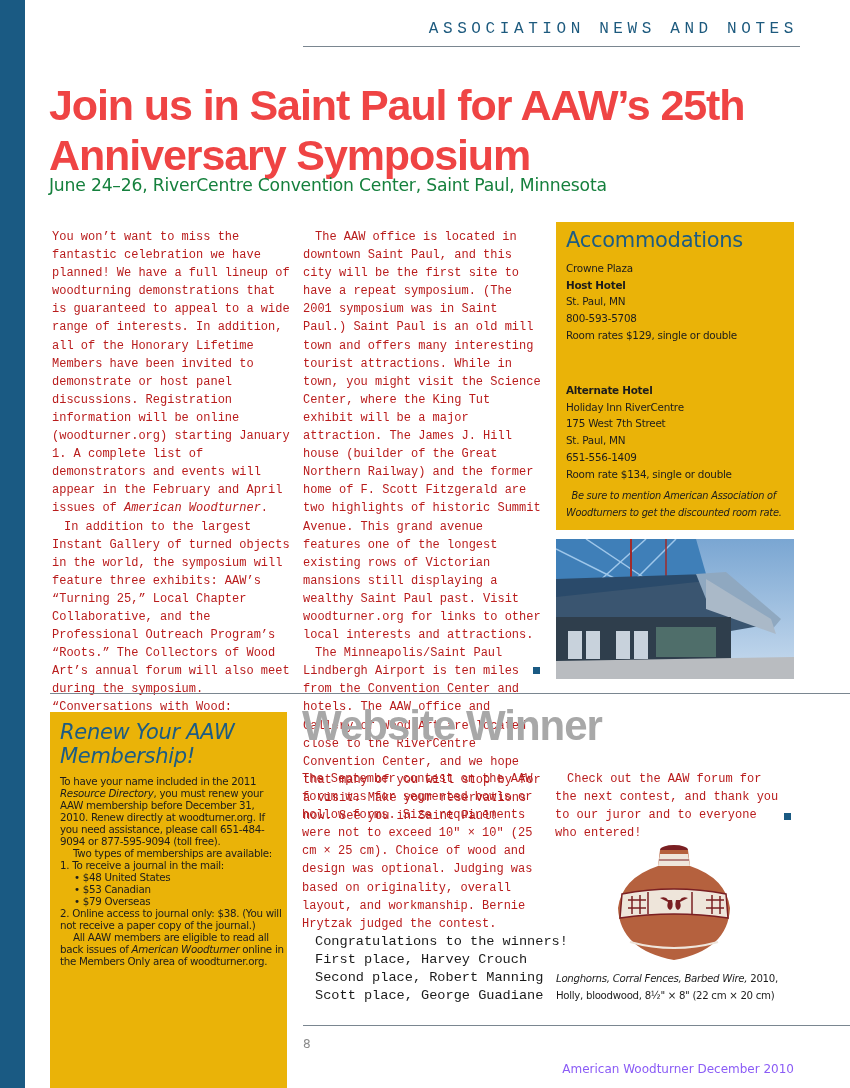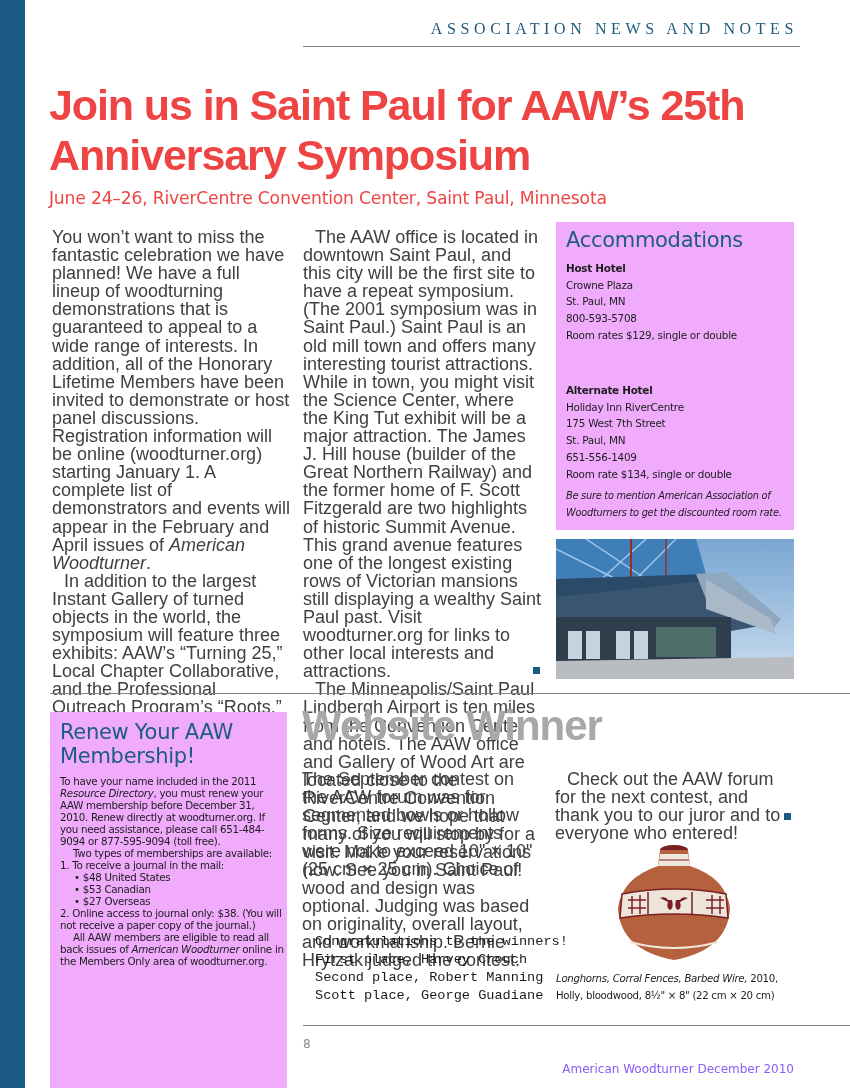--- a/index.html
+++ b/index.html
@@ -1,44 +1,44 @@
 <!DOCTYPE html>
 <html><head>
 <meta charset="utf-8">
 <style>
   html, body { margin:0; padding:0; }
   body { width:850px; height:1088px; position:relative; background:#ffffff; overflow:hidden;
          font-family:"DejaVu Serif", serif; color:#1a1a1a; }
   .leftbar { position:absolute; left:0; top:0; width:25px; height:1088px; background:#1a5a83; }
-  .section-label { position:absolute; right:52px; top:20px; font-family:Liberation Serif, serif;
+  .section-label { position:absolute; right:52px; top:20px; font-family:Liberation Mono, monospace;
          font-size:16px; letter-spacing:4.6px; color:#1d5a7e;margin-left:6px; }
   .header-rule { position:absolute; left:303px; top:46px; width:497px; height:1px; background:#7a8690; }
   .title { position:absolute; left:49px; top:80px; width:760px; font-family:"Liberation Sans", sans-serif;
          font-weight:bold; font-size:43px; line-height:50px; color:#ef4444; letter-spacing:-1.1px; }
-  .subtitle { position:absolute; left:49px; top:188px; font-family:"DejaVu Sans", sans-serif;
-         font-size:17.2px; color:#ef4444; letter-spacing:-0.2px; }
-  .col { position:absolute; font-family:Liberation Sans, sans-serif; font-size:18px; line-height:18.1px; color:#404040; }
+  .subtitle { position:absolute; left:49px; top:175px; font-family:"DejaVu Sans", sans-serif;
+         font-size:17.2px; color:#15803d; letter-spacing:-0.2px; }
+  .col { position:absolute; font-family:Liberation Mono, monospace; font-size:12px; line-height:18.1px; color:#b91c1c; }
   .col p { margin:0; }
   .col p.ind { text-indent:12px; }
   .col1 { left:52px; top:228px; width:240px; }
   .col2 { left:303px; top:228px; width:240px; }
   .endmark { display:inline-block; width:7px; height:7px; background:#1a5a83; }
   .endmark-a { position:absolute; left:533px; top:667px; }
-  .box { position:absolute; background:#f0abfc; font-family:"DejaVu Sans", sans-serif; }
+  .box { position:absolute; background:#eab308; font-family:"DejaVu Sans", sans-serif; }
   .acc { left:556px; top:222px; width:238px; height:308px; }
   .acc h2 { margin:0; position:absolute; left:10px; top:6px; font-family:"DejaVu Sans", sans-serif;
          font-weight:normal; font-size:21px; color:#1c5c84; letter-spacing:-0.3px; }
   .acc .blk { position:absolute; left:10px; font-size:10.4px; line-height:16.7px; color:#1c1c1c; letter-spacing:-0.25px; }
   .acc .blk b { font-weight:bold; }
   .acc .it { font-style:italic; font-size:9.8px; line-height:16.7px; }
   .photo { position:absolute; left:556px; top:539px; width:238px; height:140px; overflow:hidden; background:#9bbcd8; }
   .mid-rule { position:absolute; left:50px; top:693px; width:800px; height:1px; background:#7a8690; }
   .renew { left:50px; top:712px; width:237px; height:376px; }
   .renew h2 { margin:0; position:absolute; left:10px; top:8px; font-weight:normal; font-size:21px;
-         line-height:24px; color:#1c5c84; letter-spacing:-0.3px; }
+         line-height:24px; color:#1c5c84; letter-spacing:-0.3px;font-style:italic; }
   .renew .txt { position:absolute; left:10px; top:63px; width:225px; font-size:10.3px; line-height:12px; color:#1c1c1c; letter-spacing:-0.3px; }
   .renew .txt p { margin:0; }
   .renew .ind { text-indent:13px; }
   .renew .bul { padding-left:14px; }
   .ww-title { position:absolute; left:302px; top:702px; font-family:"Liberation Sans", sans-serif; font-weight:bold;
          font-size:42px; color:#a8a8a8; letter-spacing:-1px;text-align:center; }
   .col3 { left:302px; top:770px; width:240px; }
   .winners { position:absolute; left:315px; top:933px; font-family:Liberation Mono, monospace; font-size:13.6px; line-height:18.1px; }
   .col4 { left:555px; top:770px; width:230px; }
   .endmark-b { position:absolute; left:784px; top:813px; }
@@ -69,35 +69,35 @@
 
 <div class="col col2">
   <p class="ind">The AAW office is located in downtown Saint Paul, and this city will be the first site to have a repeat symposium. (The 2001 symposium was in Saint Paul.) Saint Paul is an old mill town and offers many interesting tourist attractions. While in town, you might visit the Science Center, where the King Tut exhibit will be a major attraction. The James J. Hill house (builder of the Great Northern Railway) and the former home of F. Scott Fitzgerald are two highlights of historic Summit Avenue. This grand avenue features one of the longest existing rows of Victorian mansions still displaying a wealthy Saint Paul past. Visit woodturner.org for links to other local interests and attractions.</p>
   <p class="ind">The Minneapolis/Saint Paul Lindbergh Airport is ten miles from the Convention Center and hotels. The AAW office and Gallery of Wood Art are located close to the RiverCentre Convention Center, and we hope that many of you will stop by for a visit. Make your reservations now. See you in Saint Paul!</p>
 </div>
 <span class="endmark endmark-a"></span>
 
 <div class="box acc">
   <h2>Accommodations</h2>
   <div class="blk" style="top:38px;">
+    <div>Crowne Plaza</div>
     <div><b>Host Hotel</b></div>
-    <div>Crowne Plaza</div>
     <div>St. Paul, MN</div>
     <div>800-593-5708</div>
     <div>Room rates $129, single or double</div>
   </div>
   <div class="blk" style="top:160px;">
     <div><b>Alternate Hotel</b></div>
     <div>Holiday Inn RiverCentre</div>
     <div>175 West 7th Street</div>
     <div>St. Paul, MN</div>
     <div>651-556-1409</div>
     <div>Room rate $134, single or double</div>
   </div>
-  <div class="blk it" style="top:266px;">
+  <div class="blk it" style="top:266px;text-align:center;">
     <div>Be sure to mention American Association of</div>
     <div>Woodturners to get the discounted room rate.</div>
   </div>
 </div>
 
 <div class="photo">
   <svg width="238" height="140" viewBox="0 0 238 140">
     <defs>
       <linearGradient id="sky" x1="0" y1="0" x2="0" y2="1">
         <stop offset="0" stop-color="#7aa6d2"></stop>
@@ -136,21 +136,21 @@
   <h2>
     <div>Renew Your AAW</div>
     <div>Membership!</div>
   </h2>
   <div class="txt">
     <p><span>To have your name included in the 2011 </span><i>Resource Directory</i><span>, you must renew your AAW membership before December 31, 2010. Renew directly at woodturner.org. If you need assistance, please call 651-484-9094 or 877-595-9094 (toll free).</span></p>
     <p class="ind">Two types of memberships are available:</p>
     <p>1. To receive a journal in the mail:</p>
     <p class="bul">• $48 United States</p>
     <p class="bul">• $53 Canadian</p>
-    <p class="bul">• $27 Overseas</p>
+    <p class="bul">• $79 Overseas</p>
     <p>2. Online access to journal only: $38. (You will not receive a paper copy of the journal.)</p>
     <p class="ind"><span>All AAW members are eligible to read all back issues of </span><i>American Woodturner</i><span> online in the Members Only area of woodturner.org.</span></p>
   </div>
 </div>
 
 <div class="ww-title">Website Winner</div>
 <div class="col col3">
   <p>The September contest on the AAW forum was for segmented bowls or hollow forms. Size requirements were not to exceed 10" × 10" (25 cm × 25 cm). Choice of wood and design was optional. Judging was based on originality, overall layout, and workmanship. Bernie Hrytzak judged the contest.</p>
 </div>
 <div class="winners">

